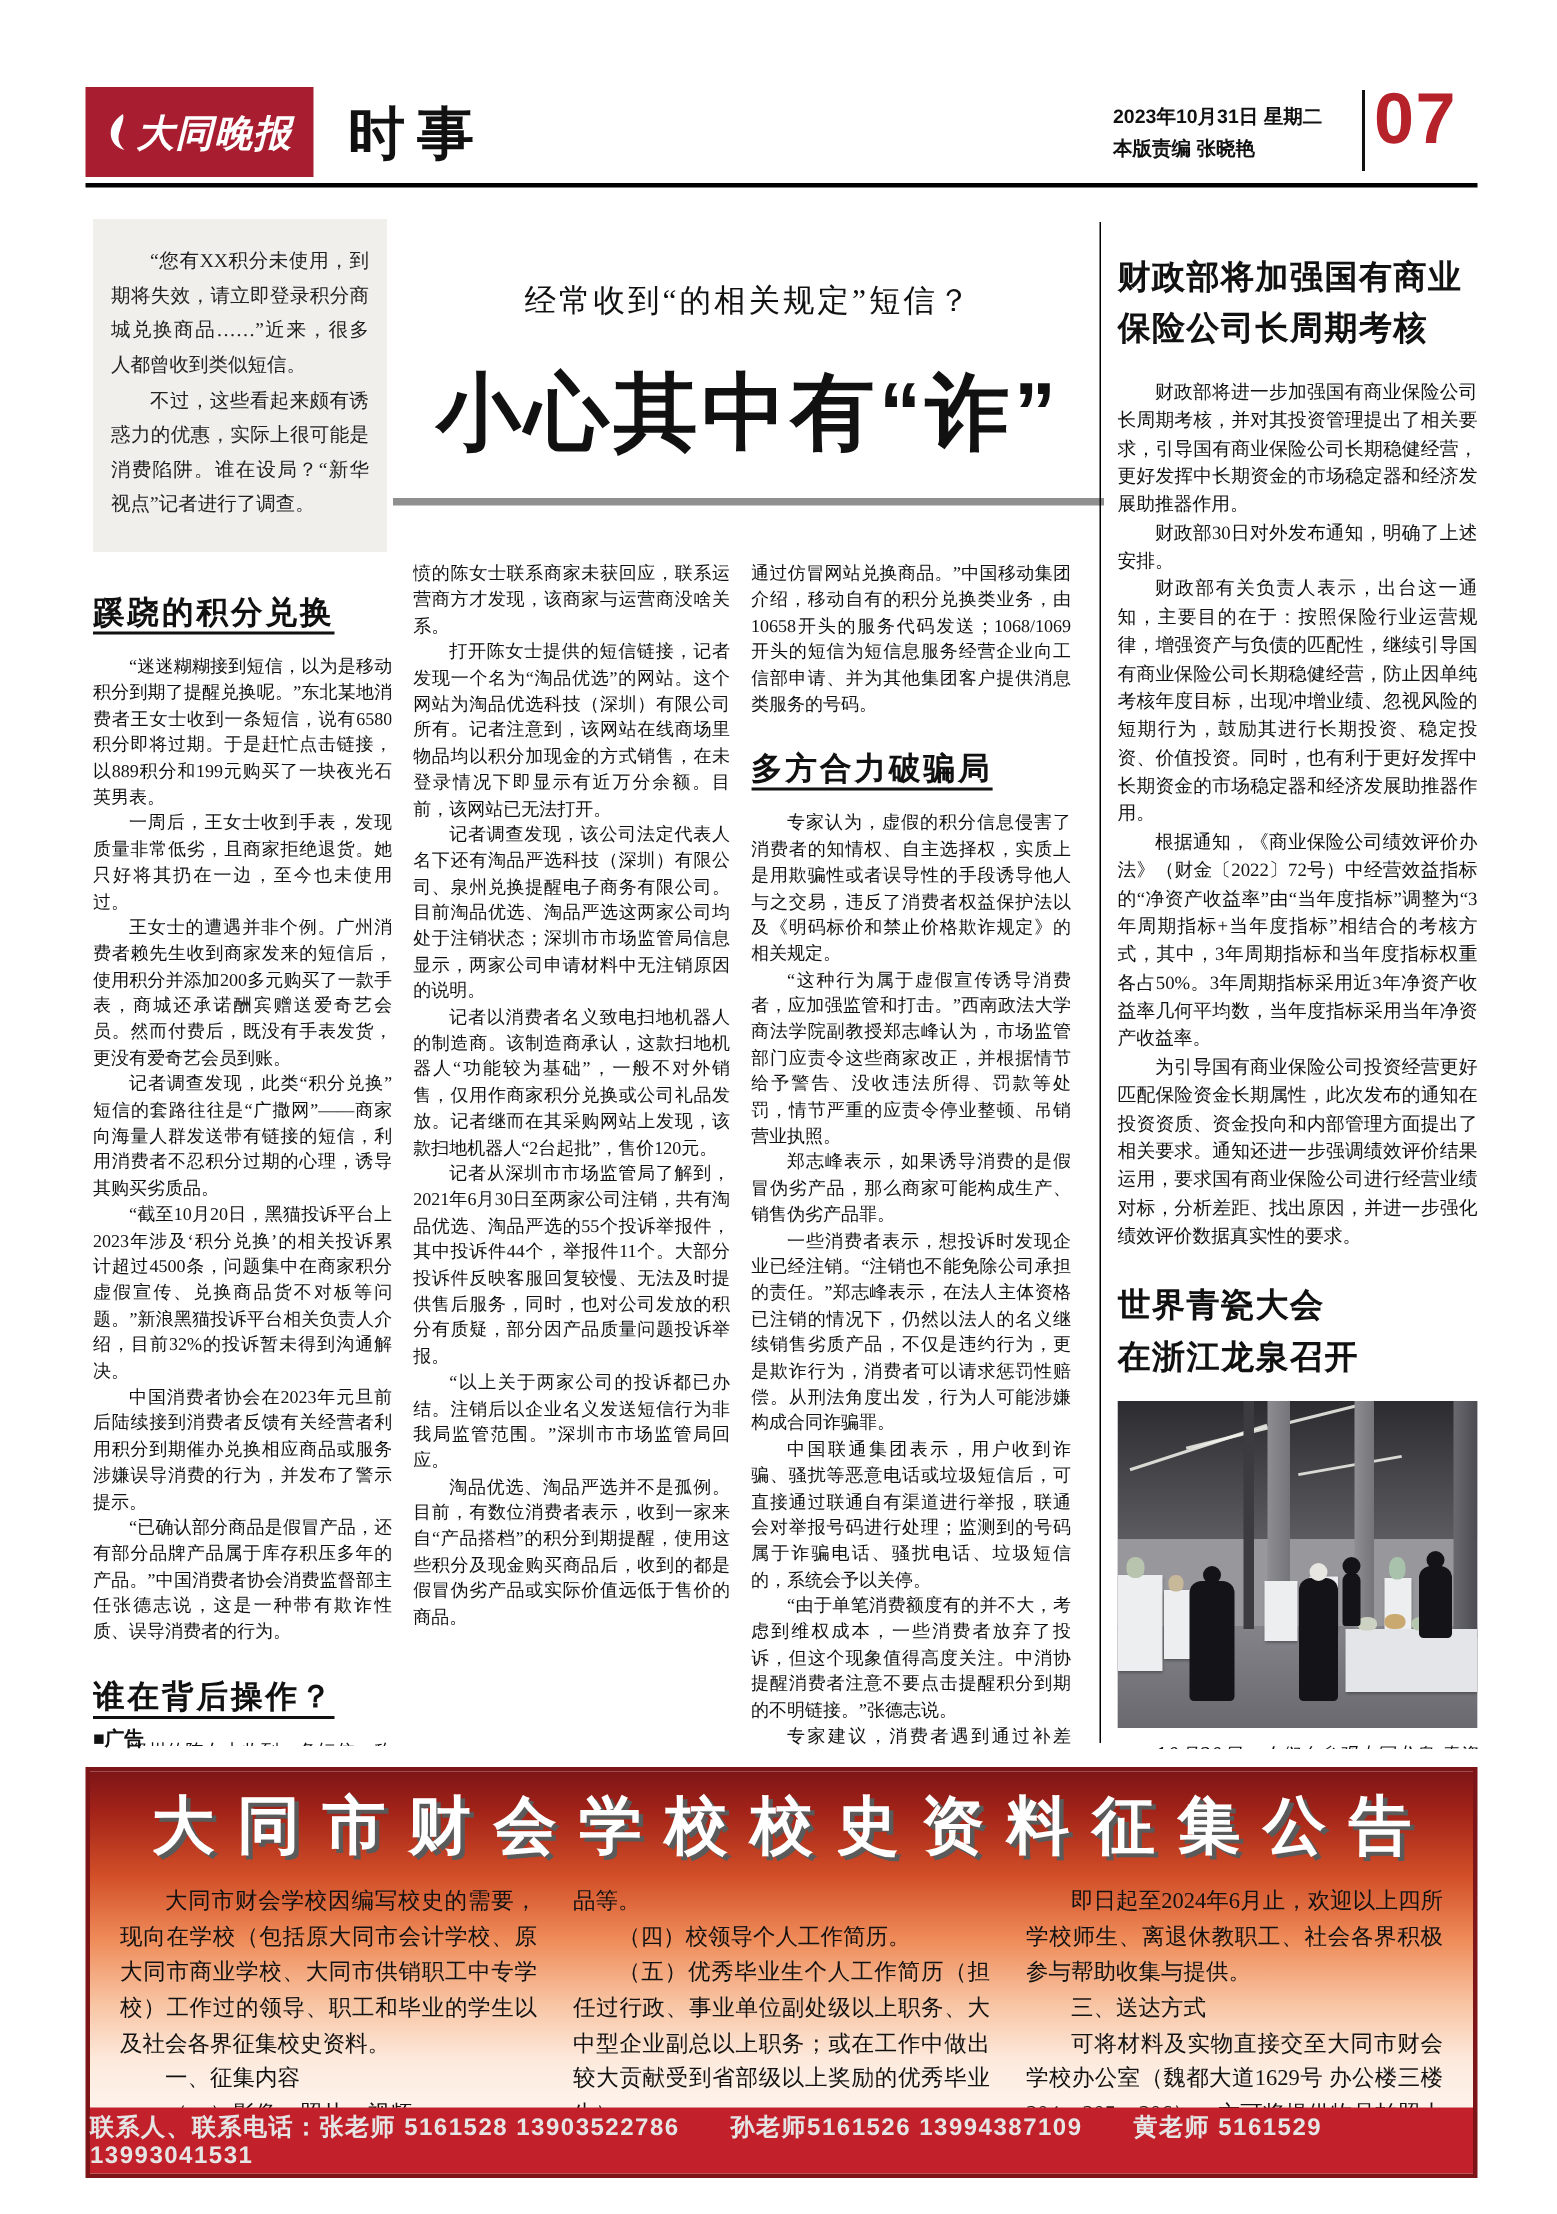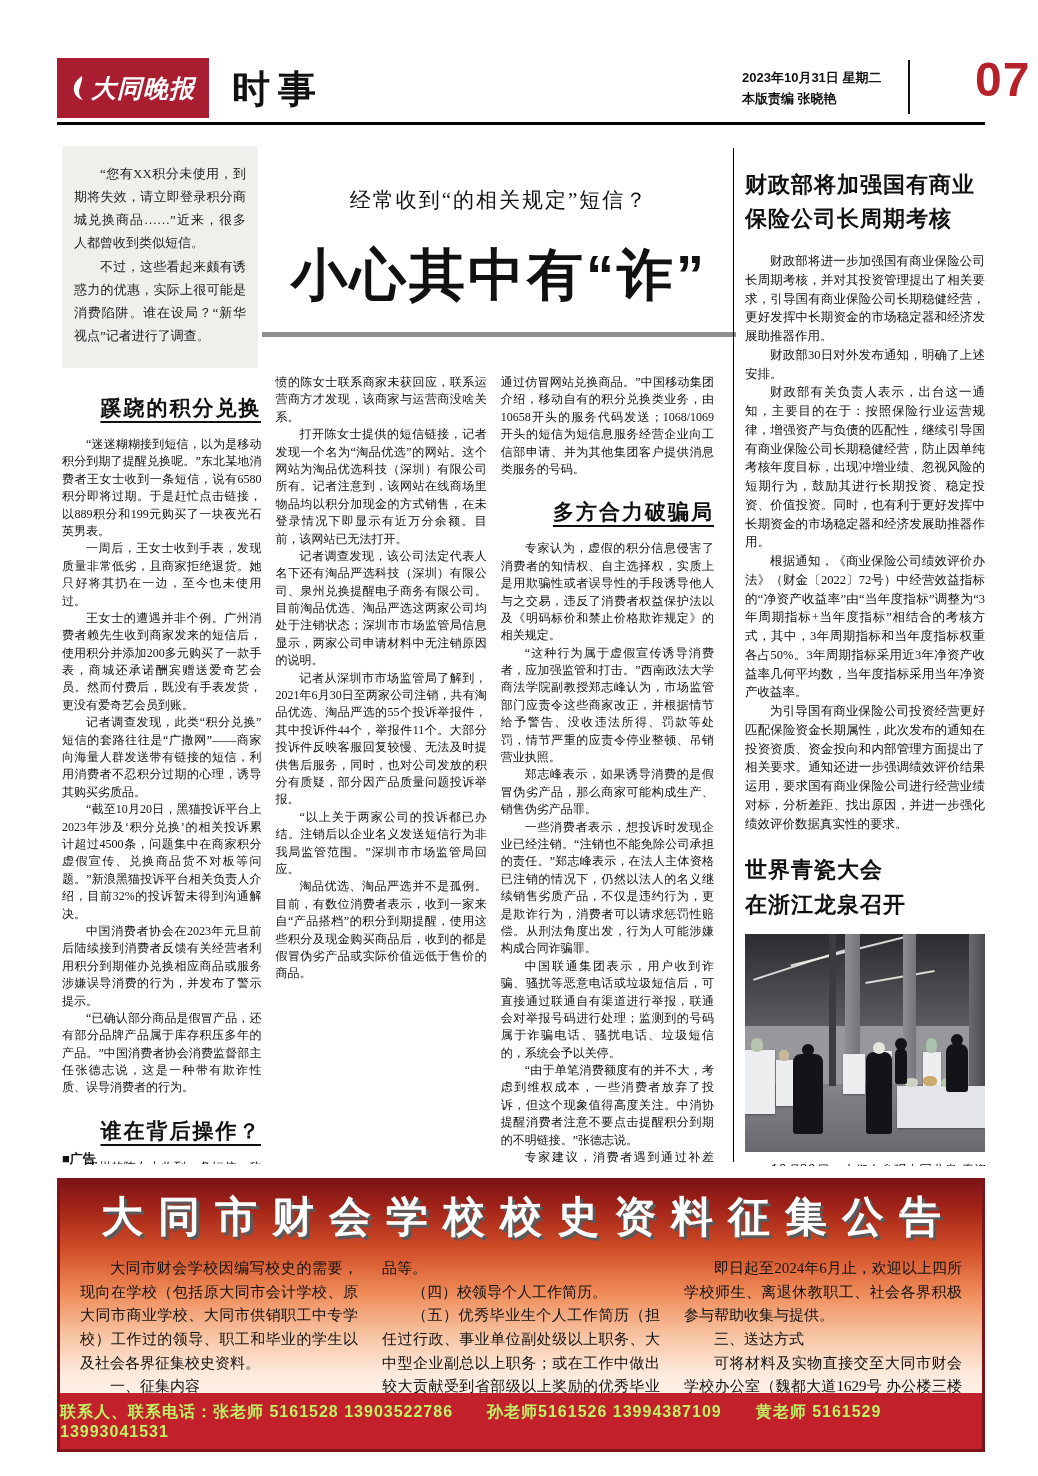--- a/index.html
+++ b/index.html
@@ -9,21 +9,21 @@
   .logo-box{position:absolute;left:57px;top:58px;width:152px;height:60px;background:#a81e30;
             display:flex;align-items:center;justify-content:center;gap:4px;}
   .logo-text{color:#fff;font-family:"DejaVu Serif",serif;font-weight:bold;font-style:italic;
              font-size:25px;letter-spacing:1px;}
   .logo-flame{width:16px;height:26px;}
   .section-title{position:absolute;left:232px;top:64px;font-size:38px;font-weight:900;
                  letter-spacing:8px;font-family:"DejaVu Serif",serif;}
   .date-block{position:absolute;left:742px;top:68px;font-family:"Liberation Sans",sans-serif;
               font-size:13px;font-weight:bold;line-height:1.6;color:#111;}
   .folio-divider{position:absolute;left:908px;top:60px;width:2px;height:54px;background:#111;}
-  .page-number{position:absolute;left:975px;top:52px;font-family:"Liberation Sans",sans-serif;
+  .page-number{position:absolute;left:916px;top:52px;font-family:"Liberation Sans",sans-serif;
                font-size:48px;font-weight:900;color:#b5222a;letter-spacing:1px;}
   .header-rule{position:absolute;left:57px;top:122px;width:928px;height:3px;background:#000;}
   
   .lead-box{position:absolute;left:62px;top:146px;width:196px;height:222px;background:#f0efec;
             box-sizing:border-box;padding:16px 12px;font-size:13px;line-height:1.78;color:#222;}
   .lead-box .para{font-size:13px;line-height:1.78;}
   
   .headline-block{position:absolute;left:262px;top:178px;width:474px;text-align:center;}
   .kicker{font-size:21px;letter-spacing:2px;margin:8px 0 30px;}
   .headline{font-family:"Liberation Sans","DejaVu Sans",sans-serif;font-weight:900;
@@ -32,21 +32,21 @@
   
   .columns{position:absolute;left:62px;top:374px;width:652px;height:790px;display:flex;
            gap:14px;overflow:hidden;}
   .col{overflow:hidden;}
   .col1{width:202px;}
   .col2{width:214px;}
   .col3{width:216px;}
   .para{margin:0;font-size:12px;line-height:1.45;text-align:justify;text-indent:2em;
         font-family:"Liberation Serif","DejaVu Serif",serif;}
   .para.cont{text-indent:0;}
-  .col-subhead{margin:20px 0 14px;text-align:right;font-family:"Liberation Sans","DejaVu Sans",sans-serif;
+  .col-subhead{margin:20px 0 14px;text-align:left;font-family:"Liberation Sans","DejaVu Sans",sans-serif;
                font-size:21px;font-weight:700;letter-spacing:2px;
                text-decoration:underline;text-underline-offset:6px;text-decoration-thickness:2px;}
   
   .v-divider{position:absolute;left:733px;top:148px;width:1px;height:1014px;background:#000;}
   .right-col{position:absolute;left:745px;top:168px;width:240px;height:998px;overflow:hidden;}
   .rc-title{margin:0 0 16px;font-family:"Liberation Sans","DejaVu Sans",sans-serif;
             font-size:22px;font-weight:800;line-height:1.55;white-space:pre-line;letter-spacing:1px;}
   .rc-title2{margin:20px 0 12px;}
   .right-col .para{font-size:12.5px;line-height:1.5;}
   .photo{position:relative;width:240px;height:218px;overflow:hidden;background:#6f6e73;margin:2px 0 8px;}
@@ -94,22 +94,22 @@
   .ad{position:absolute;left:57px;top:1178px;width:928px;height:274px;box-sizing:border-box;
       border:3px solid #7c1418;
       background:linear-gradient(180deg,#7e1517 0%,#a32318 10%,#d24f28 26%,#ef8c5a 42%,
                  #f8c5a4 58%,#fdeadd 72%,#ffffff 100%);}
   .ad-title{margin:8px 0 6px;text-align:center;color:#fff;font-family:"Liberation Sans","DejaVu Sans",sans-serif;
             font-weight:900;font-size:42px;letter-spacing:15px;text-indent:15px;
             text-shadow:3px 3px 0 #5a5a5a;}
   .ad-body{display:flex;gap:24px;padding:6px 20px 0;height:156px;overflow:hidden;}
   .ad-col{flex:1;overflow:hidden;}
   .ad-col .para{font-size:15px;line-height:1.58;}
-  .ad-band{position:absolute;left:0;right:0;bottom:0;height:56px;background:#c2202a;
-           color:#bef264;display:flex;align-items:center;justify-content:center;
+  .ad-band{position:absolute;left:0;right:0;bottom:0;height:44px;background:#c2202a;
+           color:#e5e5e5;display:flex;align-items:center;justify-content:center;
            font-family:"Liberation Sans","DejaVu Sans",sans-serif;font-weight:bold;
            font-size:16px;letter-spacing:1px;}
 </style>
 </head>
 <body>
 
 <div class="page">
 
   <div class="logo-box">
     <svg class="logo-flame" viewBox="0 0 16 26">
@@ -147,20 +147,21 @@
         <p class="para">“截至10月20日，黑猫投诉平台上2023年涉及‘积分兑换’的相关投诉累计超过4500条，问题集中在商家积分虚假宣传、兑换商品货不对板等问题。”新浪黑猫投诉平台相关负责人介绍，目前32%的投诉暂未得到沟通解决。</p>
         <p class="para">中国消费者协会在2023年元旦前后陆续接到消费者反馈有关经营者利用积分到期催办兑换相应商品或服务涉嫌误导消费的行为，并发布了警示提示。</p>
         <p class="para">“已确认部分商品是假冒产品，还有部分品牌产品属于库存积压多年的产品。”中国消费者协会消费监督部主任张德志说，这是一种带有欺诈性质、误导消费者的行为。</p>
         <h3 class="col-subhead">谁在背后操作？</h3>
         <p class="para">郑州的陈女士收到一条短信，称其有积分将在月底到期，点击链接进入商城即可兑换。陈女士误以为是移动运营商的积分兑换活动，于是用数千积分并花数百元，“换购”了一款扫地机器人。</p>
       </div>
     <div class="col col2">
         <p class="para cont">愤的陈女士联系商家未获回应，联系运营商方才发现，该商家与运营商没啥关系。</p>
         <p class="para">打开陈女士提供的短信链接，记者发现一个名为“淘品优选”的网站。这个网站为淘品优选科技（深圳）有限公司所有。记者注意到，该网站在线商场里物品均以积分加现金的方式销售，在未登录情况下即显示有近万分余额。目前，该网站已无法打开。</p>
         <p class="para">记者调查发现，该公司法定代表人名下还有淘品严选科技（深圳）有限公司、泉州兑换提醒电子商务有限公司。目前淘品优选、淘品严选这两家公司均处于注销状态；深圳市市场监管局信息显示，两家公司申请材料中无注销原因的说明。</p>
+        <p class="para">记者以消费者名义致电扫地机器人的制造商。该制造商承认，这款扫地机器人“功能较为基础”，一般不对外销售，仅用作商家积分兑换或公司礼品发放。记者继而在其采购网站上发现，该款扫地机器人“2台起批”，售价120元。</p>
         <p class="para">记者从深圳市市场监管局了解到，2021年6月30日至两家公司注销，共有淘品优选、淘品严选的55个投诉举报件，其中投诉件44个，举报件11个。大部分投诉件反映客服回复较慢、无法及时提供售后服务，同时，也对公司发放的积分有质疑，部分因产品质量问题投诉举报。</p>
         <p class="para">“以上关于两家公司的投诉都已办结。注销后以企业名义发送短信行为非我局监管范围。”深圳市市场监管局回应。</p>
         <p class="para">淘品优选、淘品严选并不是孤例。目前，有数位消费者表示，收到一家来自“产品搭档”的积分到期提醒，使用这些积分及现金购买商品后，收到的都是假冒伪劣产品或实际价值远低于售价的商品。</p>
       </div>
     <div class="col col3">
         <p class="para cont">通过仿冒网站兑换商品。”中国移动集团介绍，移动自有的积分兑换类业务，由10658开头的服务代码发送；1068/1069开头的短信为短信息服务经营企业向工信部申请、并为其他集团客户提供消息类服务的号码。</p>
         <h3 class="col-subhead">多方合力破骗局</h3>
         <p class="para">专家认为，虚假的积分信息侵害了消费者的知情权、自主选择权，实质上是用欺骗性或者误导性的手段诱导他人与之交易，违反了消费者权益保护法以及《明码标价和禁止价格欺诈规定》的相关规定。</p>
         <p class="para">“这种行为属于虚假宣传诱导消费者，应加强监管和打击。”西南政法大学商法学院副教授郑志峰认为，市场监管部门应责令这些商家改正，并根据情节给予警告、没收违法所得、罚款等处罚，情节严重的应责令停业整顿、吊销营业执照。</p>
         <p class="para">郑志峰表示，如果诱导消费的是假冒伪劣产品，那么商家可能构成生产、销售伪劣产品罪。</p>

